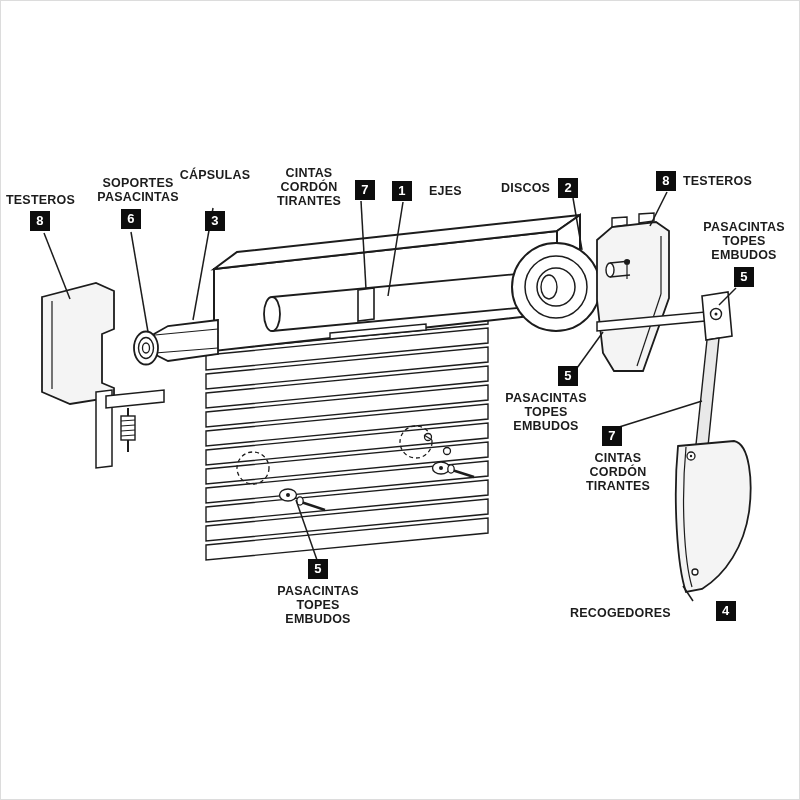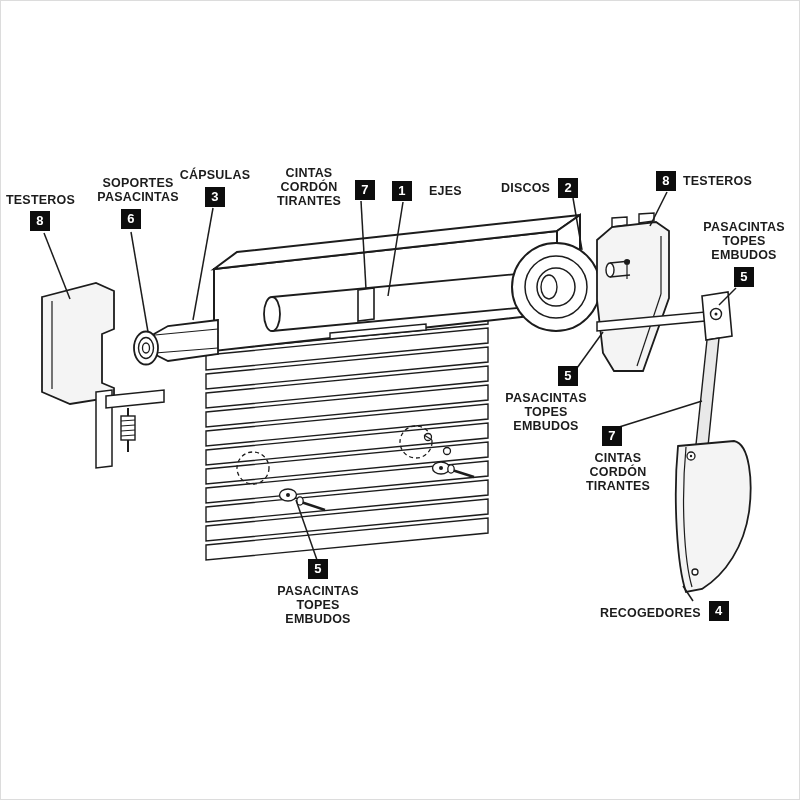--- a/index.html
+++ b/index.html
@@ -174,21 +174,21 @@
   </div>
 
   <div class="label" style="left:86px;top:176px;width:104px;">
     <div class="lines">
       <div>SOPORTES</div>
       <div>PASACINTAS</div>
     </div>
     <span class="badge" style="margin-top:5px;margin-right:14px;">6</span>
   </div>
 
-  <div class="label" style="left:177px;top:168px;width:76px;">
+  <div class="label" style="left:177px;top:168px;width:76px;gap:24px;">
     <div class="lines">
       <div>CÁPSULAS</div>
     </div>
     <span class="badge" style="margin-top:5px;">3</span>
   </div>
 
   <div class="label row" style="left:269px;top:166px;">
     <div class="lines" style="width:80px;">
       <div>CINTAS</div>
       <div>CORDÓN</div>
@@ -247,21 +247,21 @@
 
   <div class="label" style="left:264px;top:559px;width:108px;">
     <span class="badge" style="margin-bottom:5px;">5</span>
     <div class="lines">
       <div>PASACINTAS</div>
       <div>TOPES</div>
       <div>EMBUDOS</div>
     </div>
   </div>
 
-  <div class="label row" style="left:600px;top:601px;">
+  <div class="label row" style="left:570px;top:601px;gap:37px;">
     <div class="lines" style="margin-top:5px;">
       <div>RECOGEDORES</div>
     </div>
     <span class="badge" style="margin-left:8px;">4</span>
   </div>
 
   <div class="frame"></div>
 </div>
 
 </body></html>

